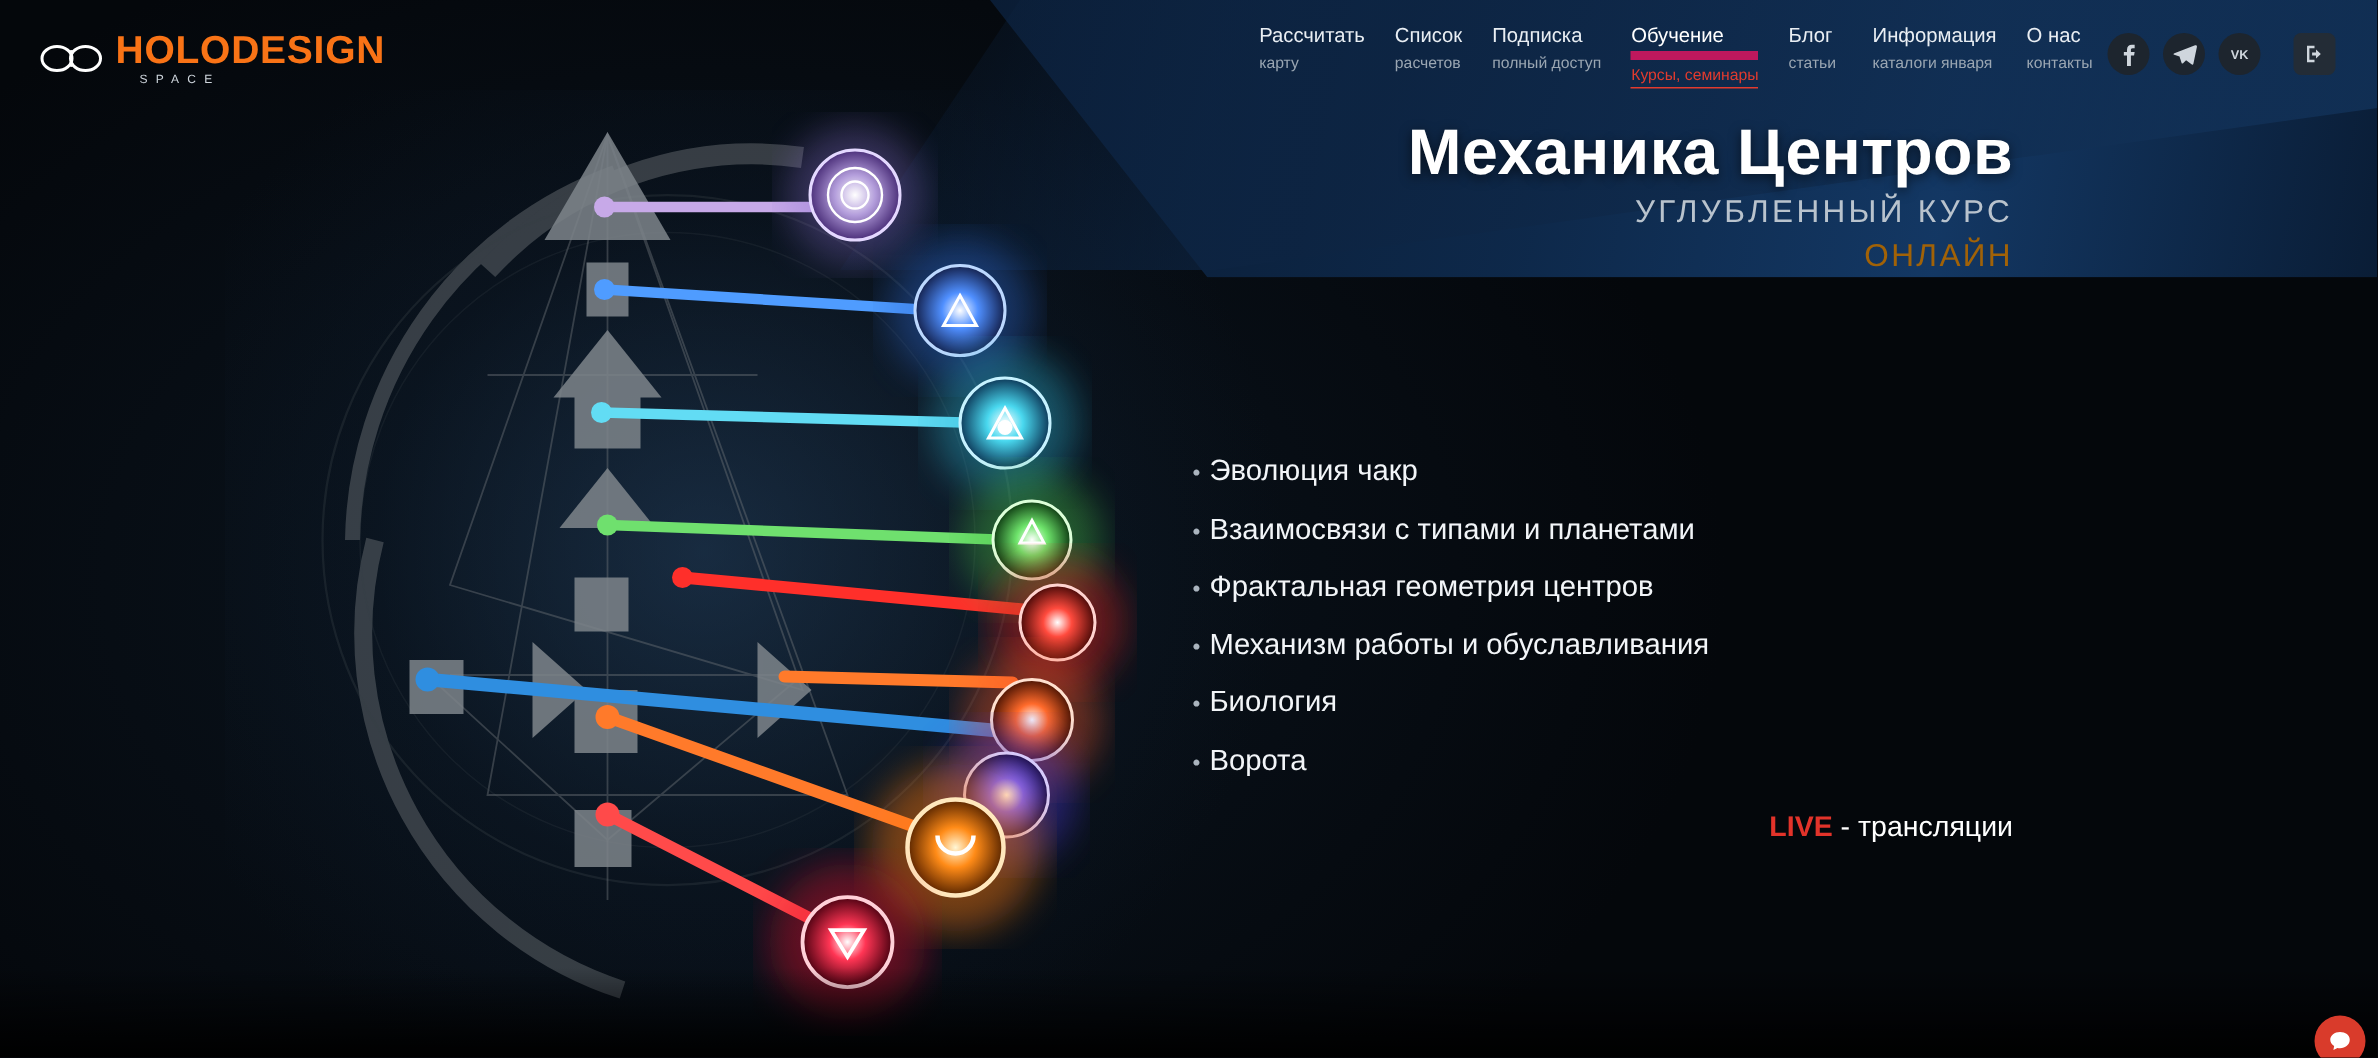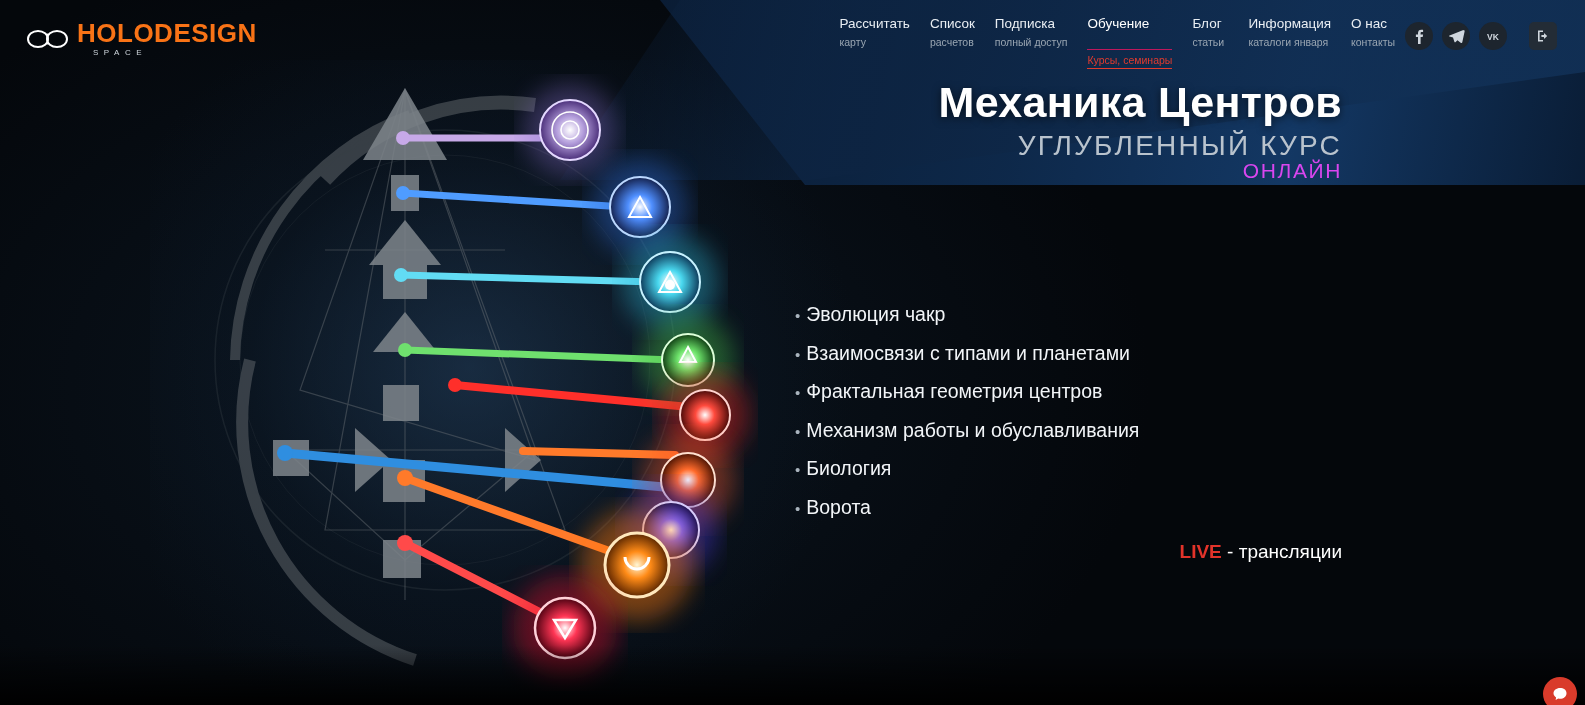--- a/index.html
+++ b/index.html
@@ -60,46 +60,46 @@
   }
 
   .nav { position:absolute; right:180px; top:16px; display:flex; gap:0; }
   .nav-item {
     padding:0 10px; text-align:left; cursor:pointer; min-width:56px;
   }
   .nav-top { font-size:13.5px; color:#e9eef3; line-height:16px; white-space:nowrap; }
   .nav-item.active .nav-top { color:#ffffff; }
   .nav-sub { font-size:10.5px; color:#9aa6b2; line-height:14px; margin-top:3px; white-space:nowrap; }
   .nav-sub.accent { color:#e23b2e; border-bottom:1px solid #e23b2e; display:inline-block; padding-bottom:1px; }
-  .nav-item.active .nav-top { border-bottom:1px solid #be185d; padding-bottom:17px; }
+  .nav-item.active .nav-top { border-bottom:6px solid #be185d; padding-bottom:2px; }
 
   .social { position:absolute; right:78px; top:22px; display:flex; gap:9px; }
   .sbtn {
     width:28px; height:28px; border-radius:50%; background:#1d252e;
     display:flex; align-items:center; justify-content:center; cursor:pointer;
   }
   .sbtn svg { display:block; }
   .login-btn {
     position:absolute; right:28px; top:22px; width:28px; height:28px;
     border-radius:5px; background:#232c36; display:flex; align-items:center; justify-content:center; cursor:pointer;
   }
 
   
   .hero-title {
     position:absolute; right:243px; top:78px; text-align:right; z-index:10;
     font-size:43px; font-weight:700; letter-spacing:.3px; color:#ffffff;
     text-shadow:0 2px 8px rgba(0,0,0,.6);
   }
   .hero-sub {
     position:absolute; right:243px; top:130px; text-align:right; z-index:10;
-    font-size:28px; letter-spacing:2.2px; color:#b9c3cd; font-weight:400;
+    font-size:21px; letter-spacing:2.2px; color:#b9c3cd; font-weight:400;
   }
   .hero-sub2 {
     position:absolute; right:243px; top:159px; text-align:right; z-index:10;
-    font-size:21px; letter-spacing:1.6px; color:#d946ef; font-weight:400;
+    font-size:21px; letter-spacing:1.6px; color:#a16207; font-weight:400;
   }
 
   .features { position:absolute; left:795px; top:296px; z-index:10; }
   .feature {
     font-size:19.5px; color:#f2f5f8; line-height:36.5px; white-space:nowrap;
   }
   .feature .dot { color:#aab4be; margin-right:6px; font-size:15px; }
 
   .live-block { position:absolute; right:243px; top:538px; text-align:right; z-index:10; }
   .live-line1 { font-size:19px; line-height:28px; color:#ffffff; }

